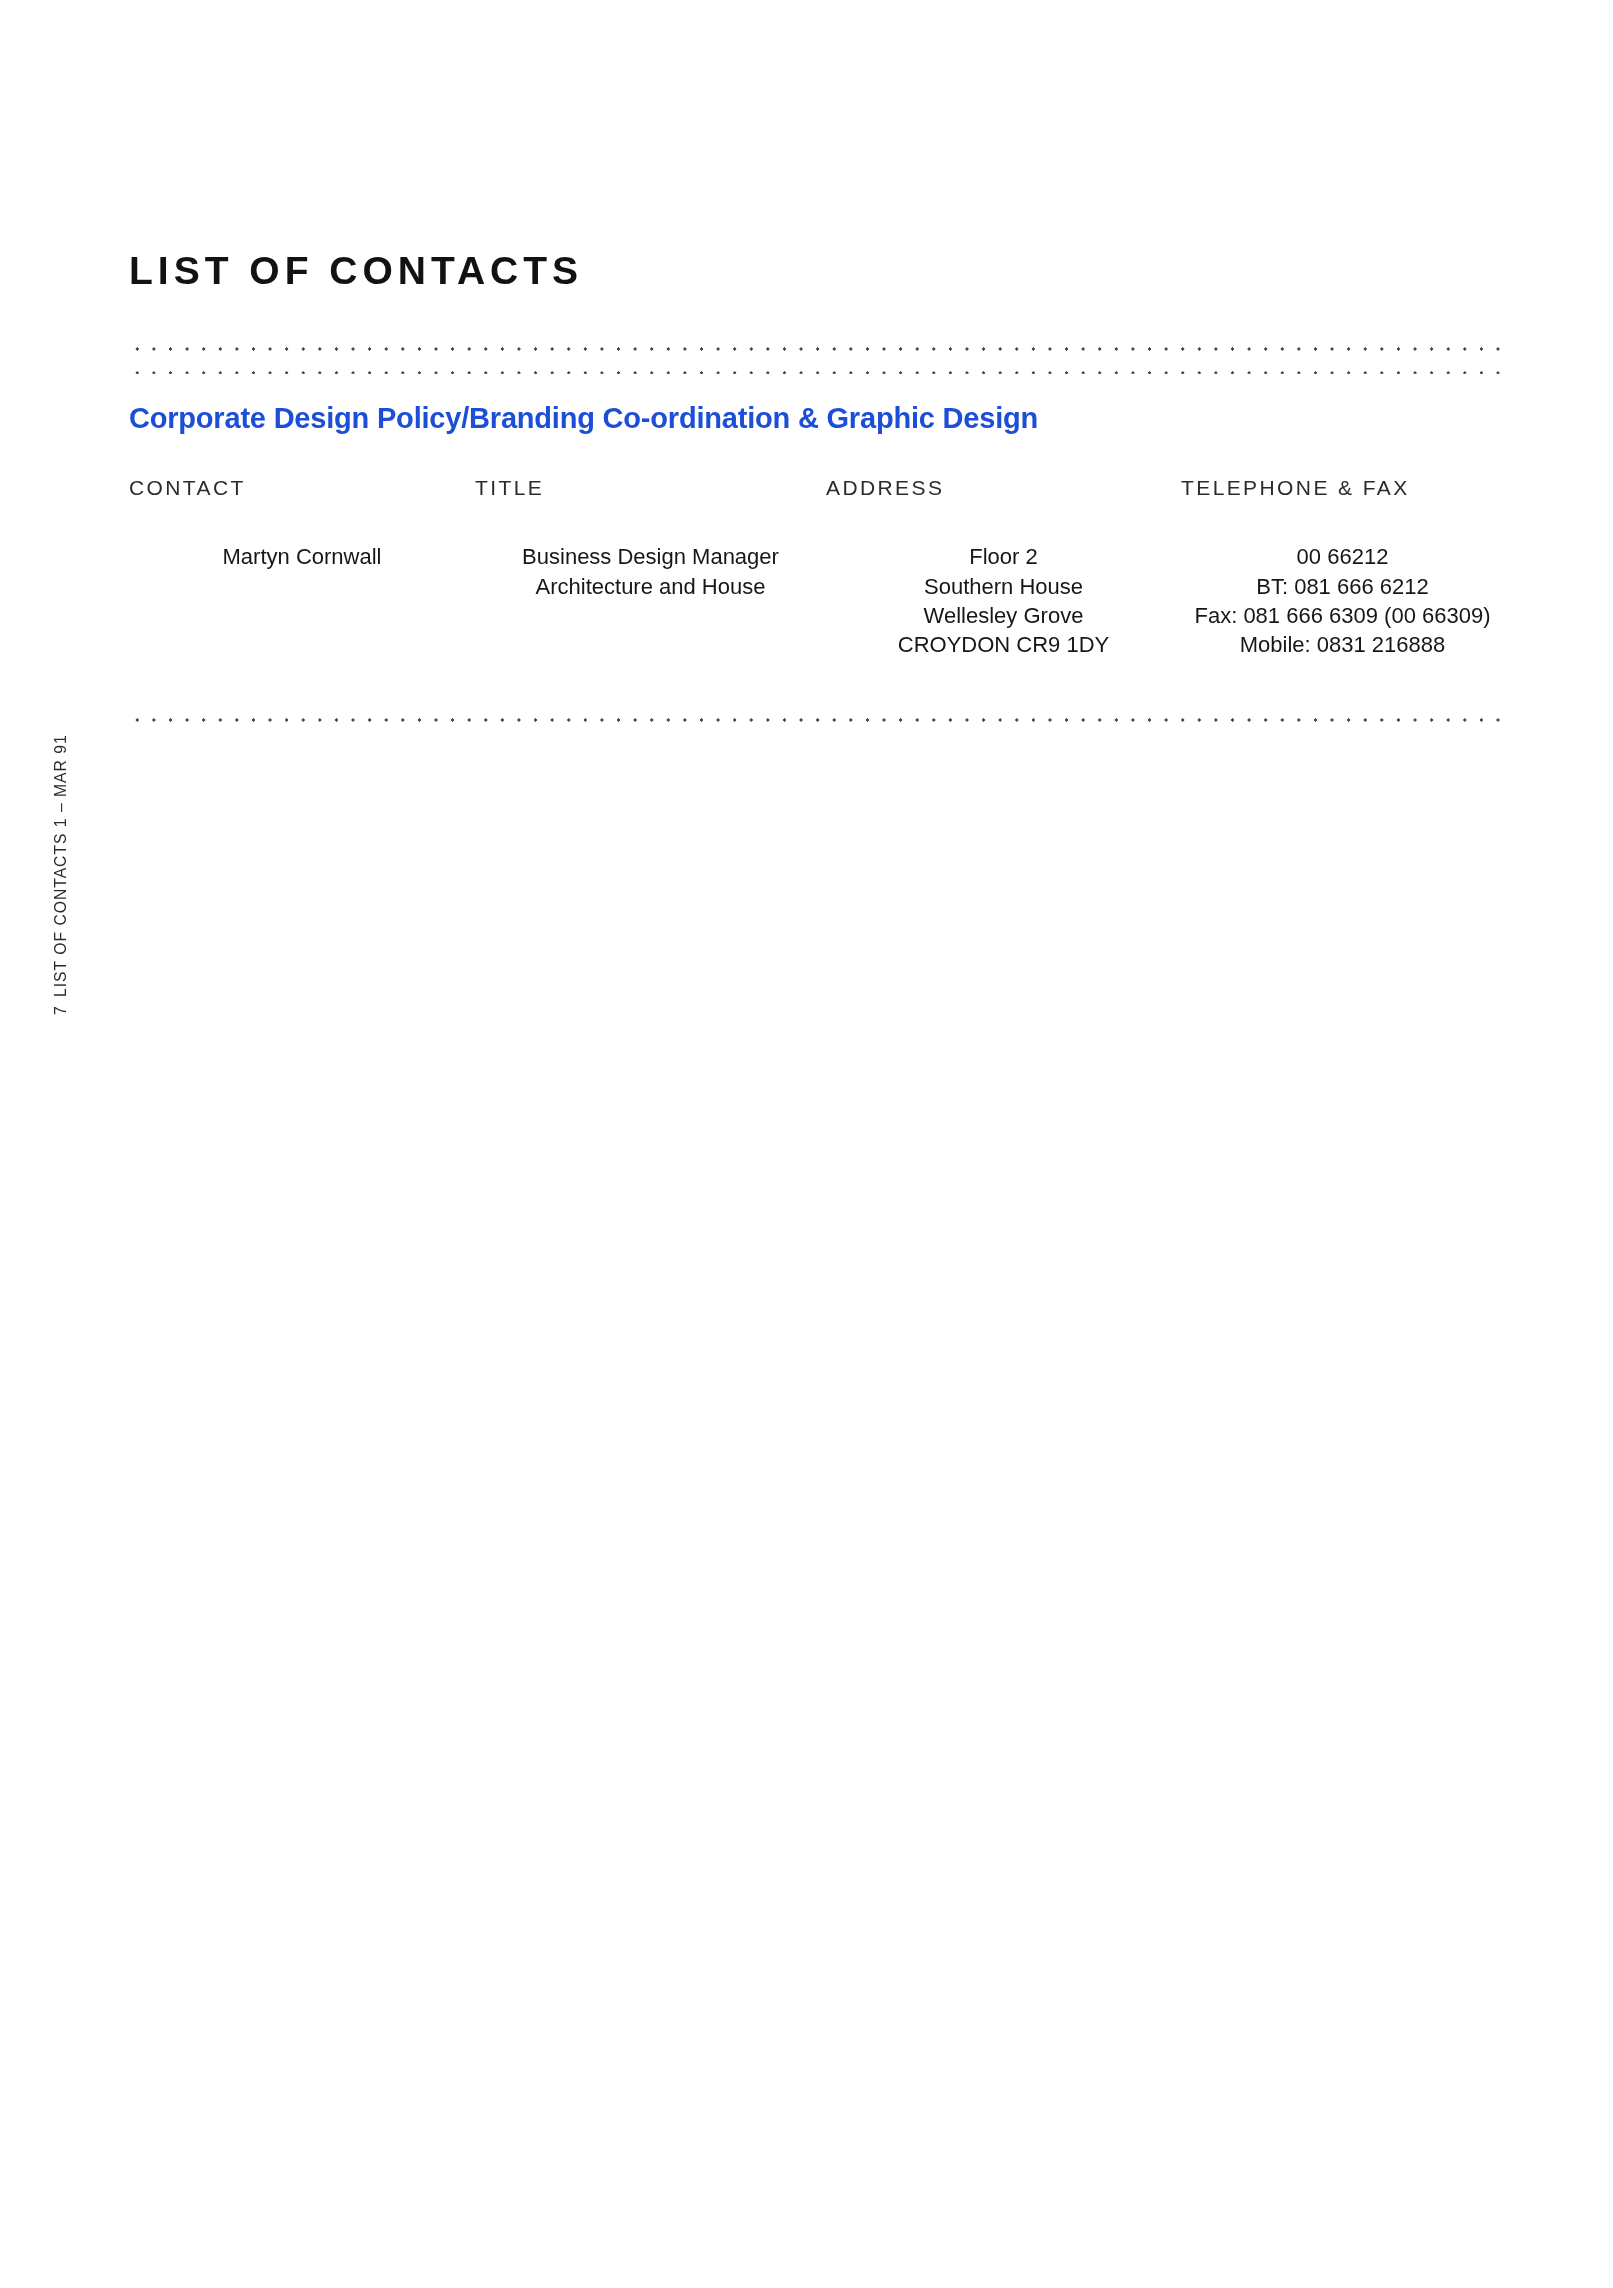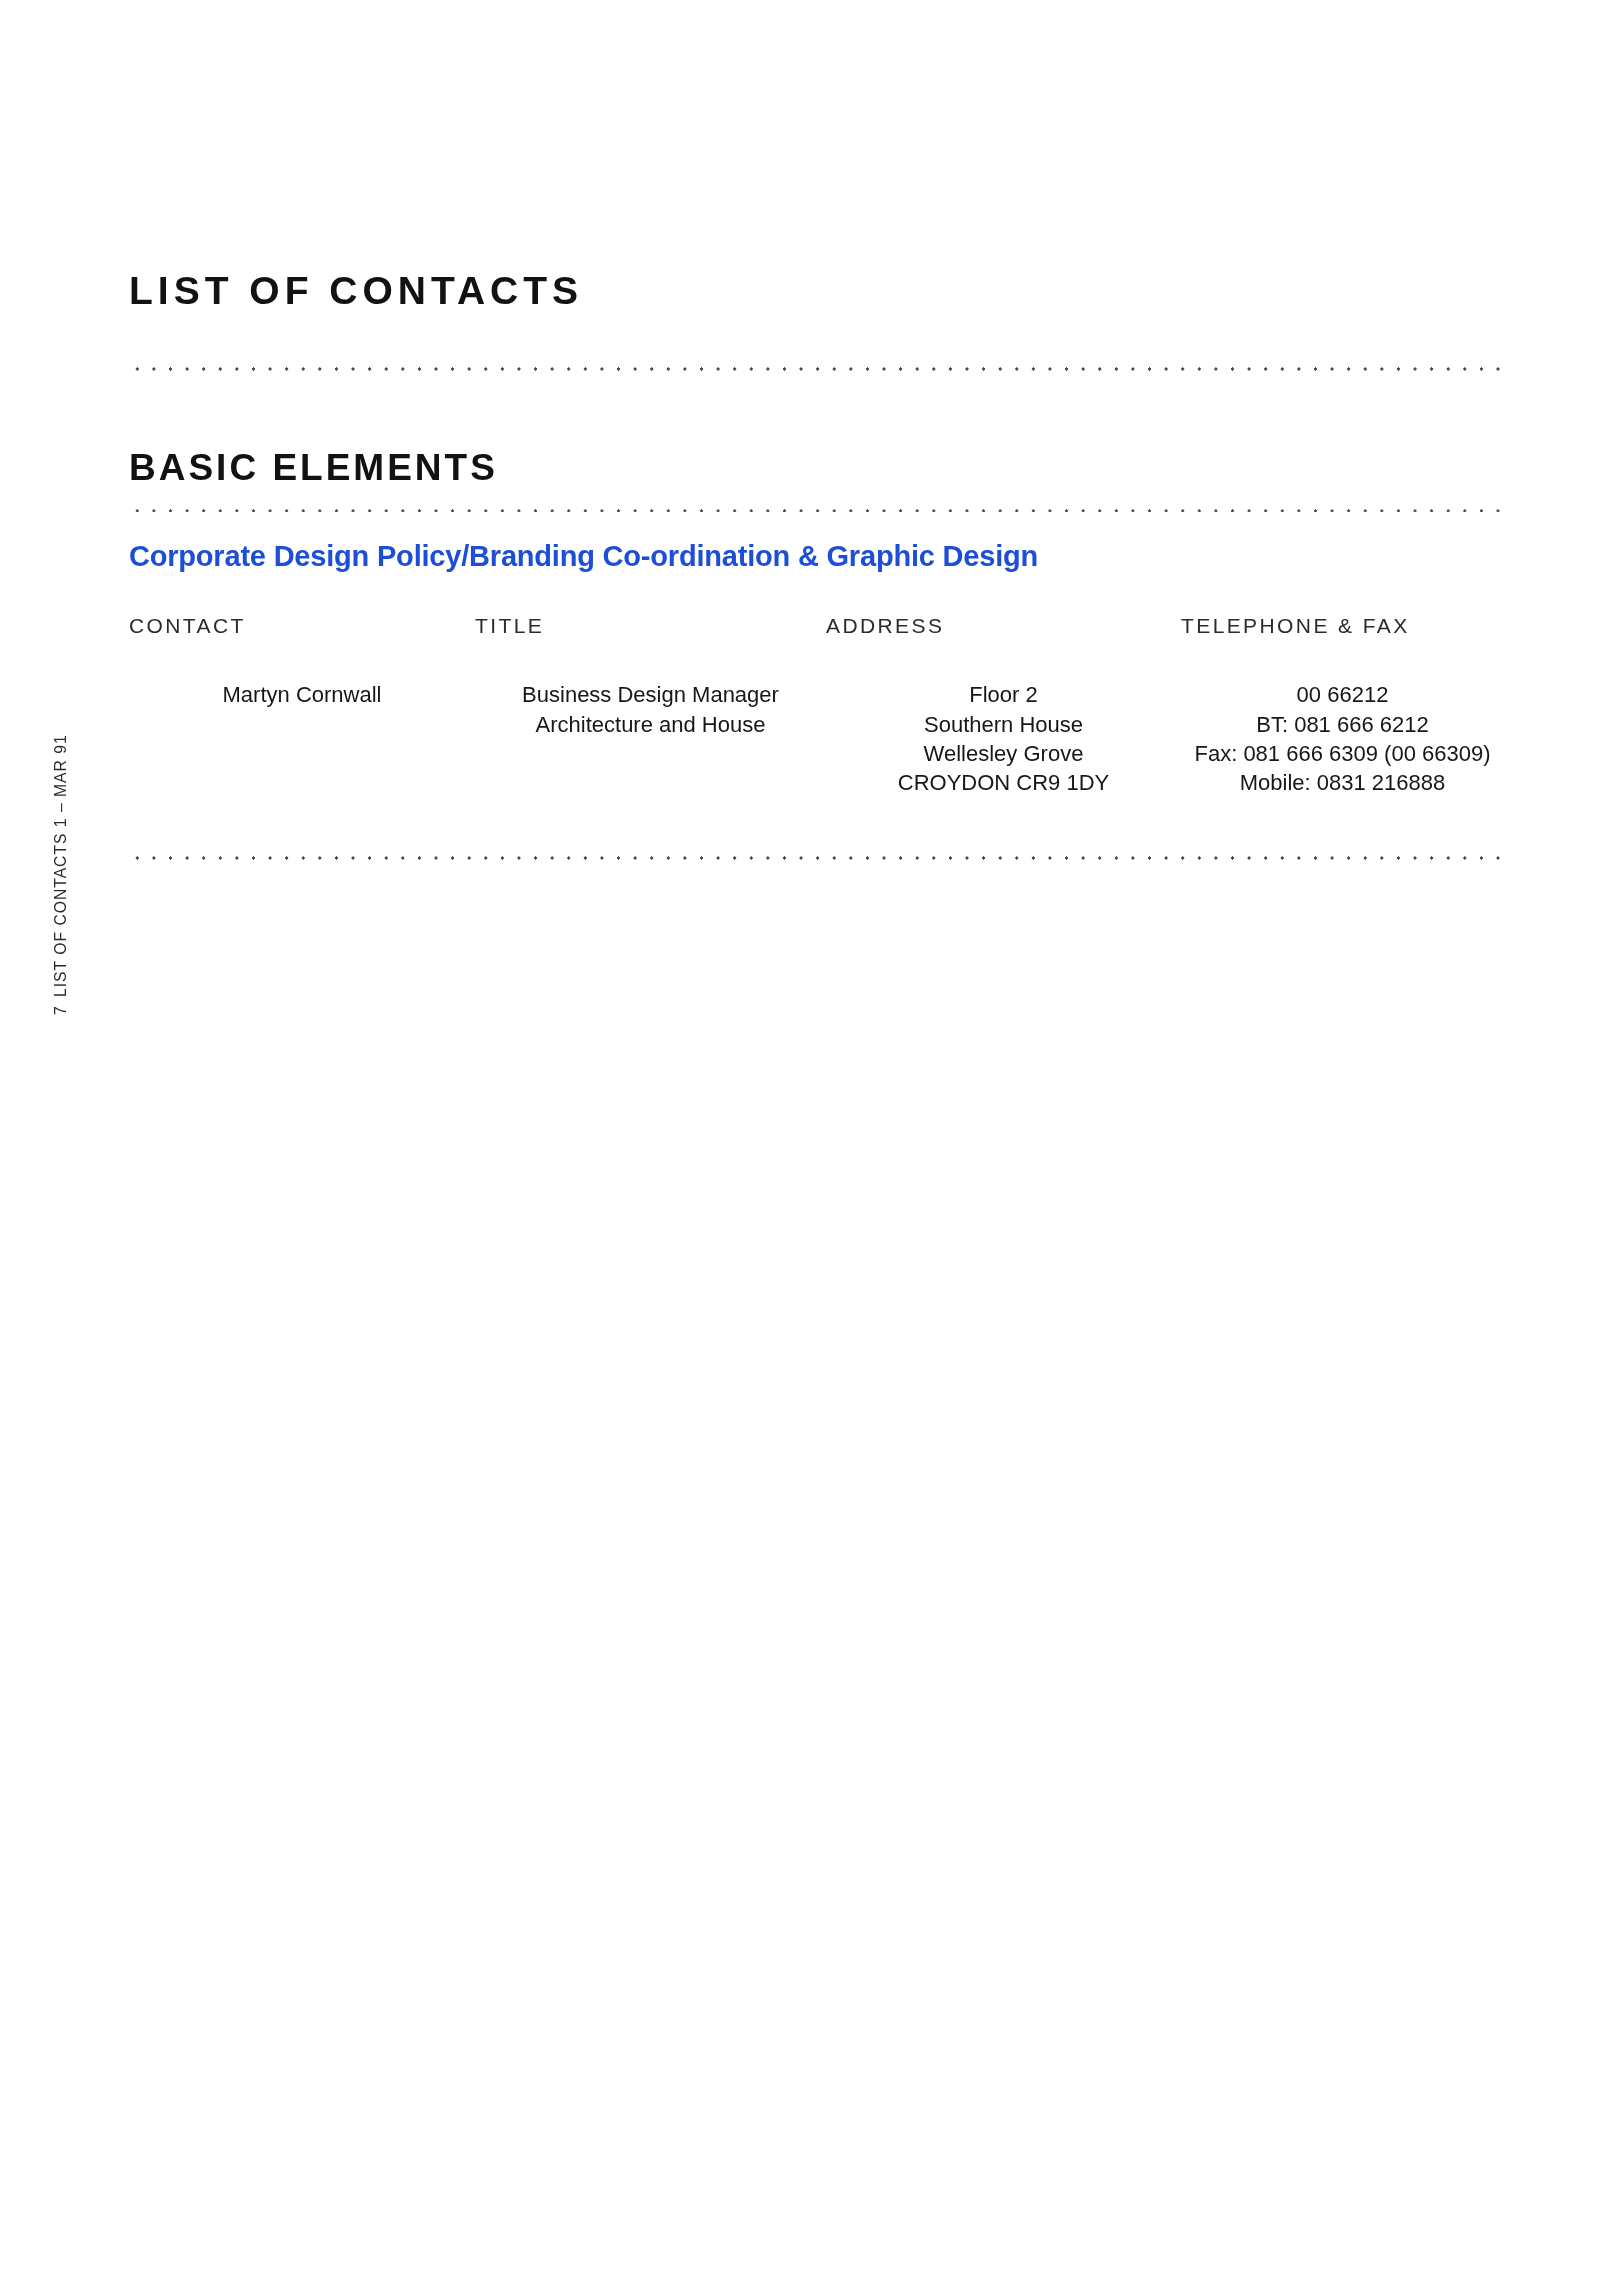--- a/index.html
+++ b/index.html
@@ -37,21 +37,20 @@
     display: inline-block;
     margin-right: 8.3px;
   }
 
   
   .content {
     position: absolute;
     left: 129px;
     top: 249px;
     width: 1403px;
-    margin-top: 20px;
   }
 
   h1.doc-title {
     margin: 0;
     font-size: 39px;
     font-weight: 700;
     letter-spacing: 5px;
     color: #121212;
   }
 
@@ -128,21 +127,20 @@
   <div class="side-label">
     <span class="folio">7</span><span>LIST OF CONTACTS 1 – MAR 91</span>
   </div>
 
   <div class="content">
 
     <h1 class="doc-title">LIST OF CONTACTS</h1>
 
     <div class="rule-dotted rule-1"></div>
 
-    <h2 class="section-title">BASIC ELEMENTS</h2>
 
     <div class="rule-dotted rule-2"></div>
 
     <h3 class="sub-title">Corporate Design Policy/Branding Co-ordination &amp; Graphic Design</h3>
 
     <table class="contacts-table">
       <colgroup>
         <col class="c1">
           <col class="c2">
           <col class="c3">

